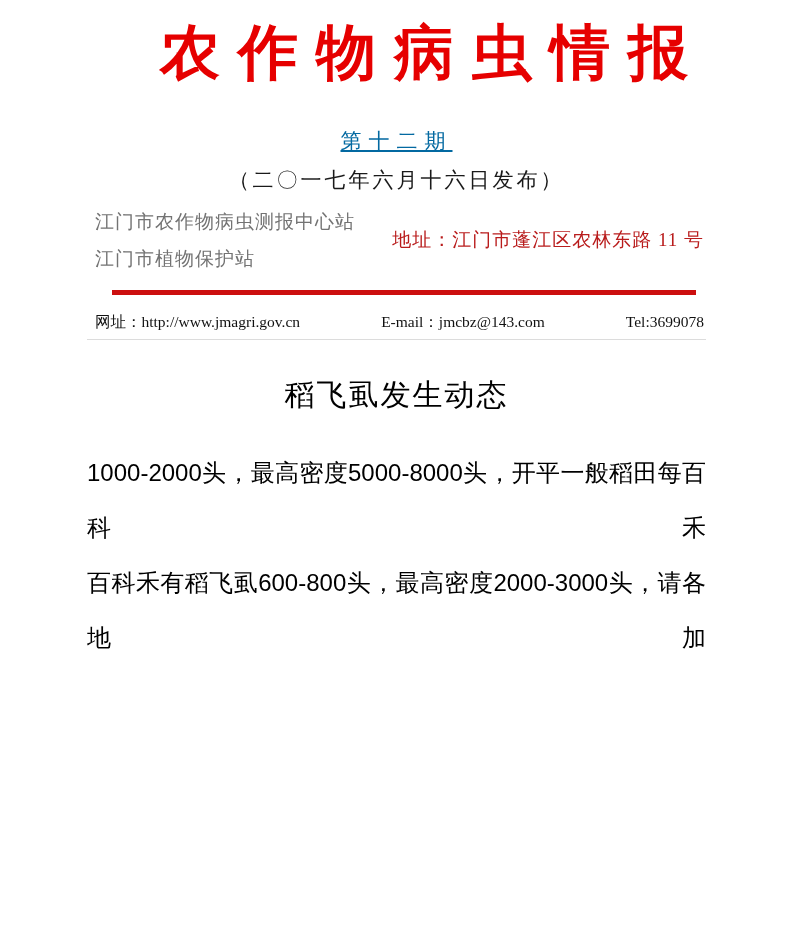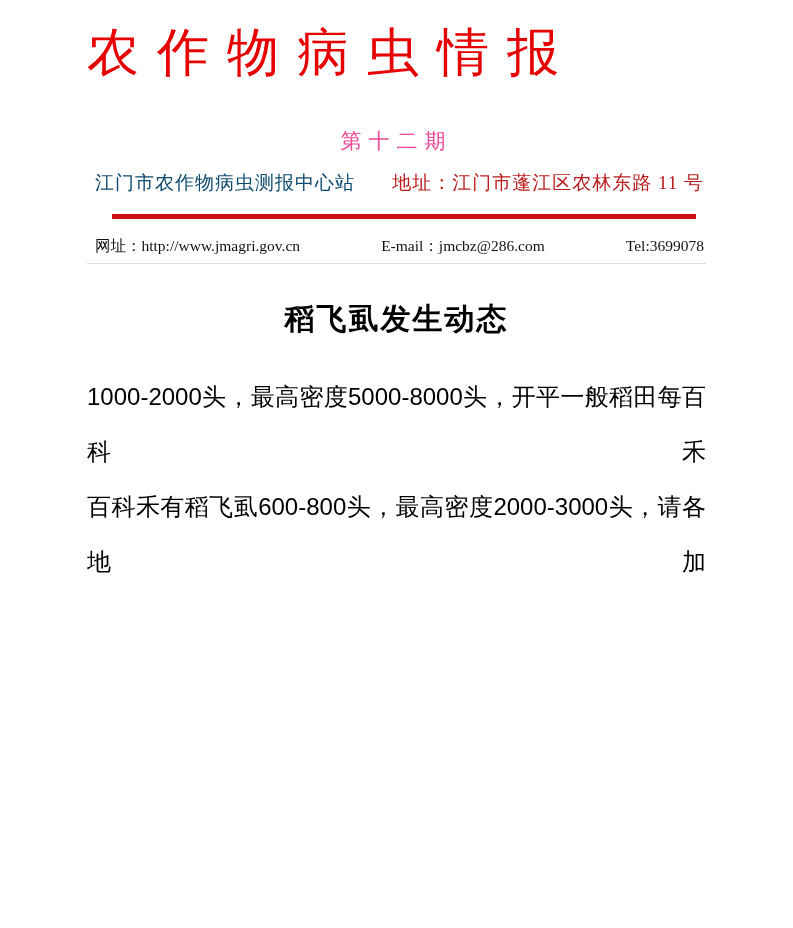--- a/index.html
+++ b/index.html
@@ -17,36 +17,37 @@
     color: #000000;
     box-sizing: border-box;
     padding-top: 14px;
   }
   .content {
     width: 619px;
     margin: 0 auto 0 87px;
   }
   
   .masthead-title {
-    text-align: left;
-    font-size: 52px;
+    text-align: right;
+    font-size: 60px;
     line-height: 76px;
-    font-weight: normal;
+    font-weight: bold;
     letter-spacing: 18px;
     color: var(--title-red, #e60000);
     font-family: "DejaVu Serif", "Liberation Serif", serif;
     white-space: nowrap;
   }
   .issue-number {
     margin-top: 38px;
     text-align: center;
     font-size: 21px;
     line-height: 26px;
     letter-spacing: 7px;
-    color: #ec4899;
+    color: #0369a1;
+    text-decoration: underline;
   }
   .publish-date {
     margin-top: 13px;
     text-align: center;
     font-size: 21px;
     line-height: 26px;
     letter-spacing: 3px;
     color: #1a1a1a;
   }
   
@@ -54,21 +55,21 @@
     margin-top: 10px;
     display: flex;
     justify-content: space-between;
     align-items: center;
     padding-left: 8px;
   }
   .org-block .org-line {
     font-size: 19px;
     line-height: 37px;
     letter-spacing: 1px;
-    color: #0c4a6e;
+    color: #737373;
   }
   .address-line {
     font-size: 19px;
     color: #b91c1c;
     letter-spacing: 1px;
     padding-right: 2px;
   }
   
   .red-rule {
     margin-top: 13px;
@@ -94,21 +95,21 @@
     margin-top: 7px;
     height: 1px;
     background: #dcdcdc;
   }
   
   .article-heading {
     margin-top: 36px;
     text-align: center;
     font-size: 30px;
     line-height: 38px;
-    font-weight: bold;
+    font-weight: normal;
     letter-spacing: 2px;
     color: #000000;
     font-family: "Liberation Sans", "DejaVu Sans", sans-serif;
   }
   .article-body {
     margin-top: 31px;
     font-family: "Liberation Sans", "DejaVu Sans", sans-serif;
     font-size: 24px;
     color: #000000;
   }
@@ -125,33 +126,35 @@
 </head>
 <body>
 
 <div class="page">
   <div class="content">
 
     <div class="masthead-title">农作物病虫情报</div>
 
     <div class="issue-number">第十二期</div>
 
+    <div class="publish-date">（二〇一七年六月十六日发布）</div>
 
     <div class="header-row">
       <div class="org-block">
         <div class="org-line">江门市农作物病虫测报中心站</div>
+        <div class="org-line">江门市植物保护站</div>
       </div>
       <div class="address-line">地址：江门市蓬江区农林东路 11 号</div>
     </div>
 
     <div class="red-rule"></div>
 
     <div class="contact-row">
       <span>网址：http://www.jmagri.gov.cn</span>
-      <span>E-mail：jmcbz@286.com</span>
+      <span>E-mail：jmcbz@143.com</span>
       <span>Tel:3699078</span>
     </div>
 
     <div class="hairline"></div>
 
     <div class="article-heading">稻飞虱发生动态</div>
 
     <div class="article-body">
       <div class="body-line">1000-2000头，最高密度5000-8000头，开平一般稻田每百科禾</div>
       <div class="body-line">百科禾有稻飞虱600-800头，最高密度2000-3000头，请各地加</div>

